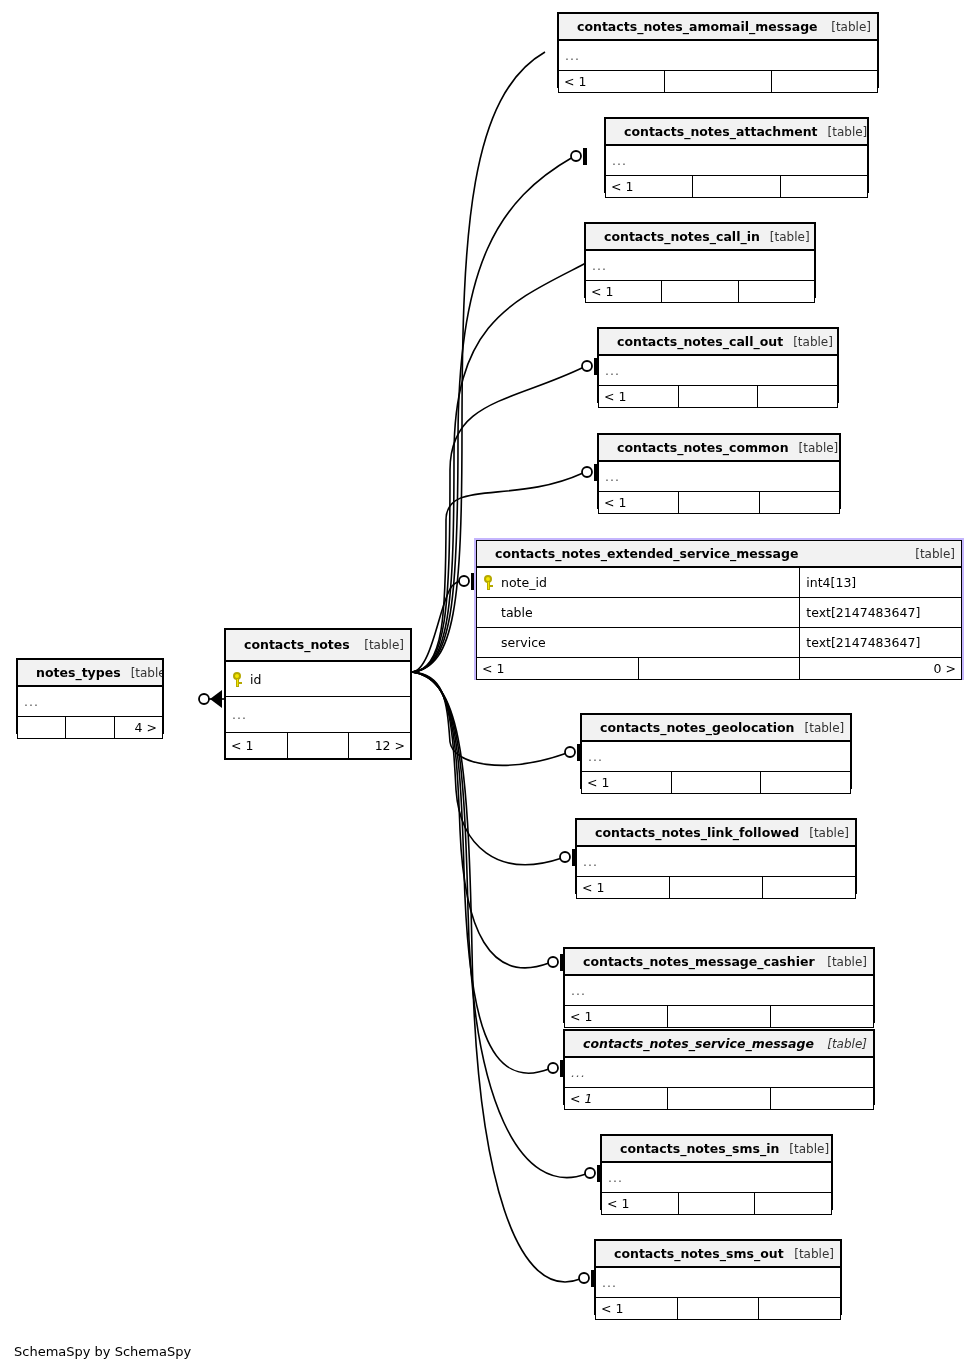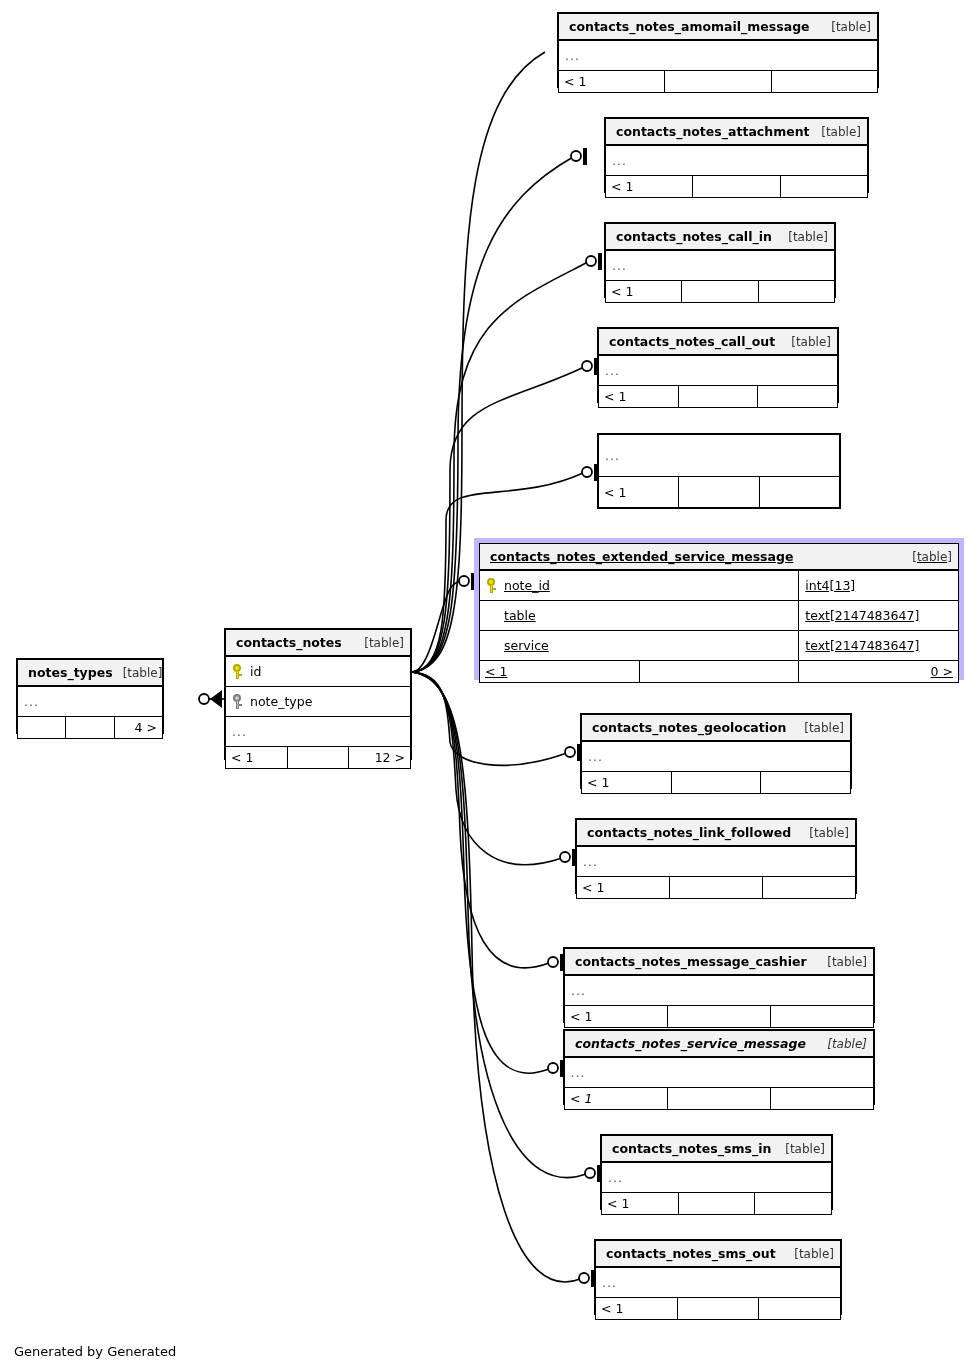--- a/index.html
+++ b/index.html
@@ -30,22 +30,21 @@
 
   
   .tbl {
     position: absolute;
     box-sizing: border-box;
     background: #ffffff;
     border: 1px solid #000000;
     border-collapse: collapse;
   }
   .tbl.focus {
-    border: 5px solid #c4b5fd;
-    text-decoration: underline;
+    border: 2px solid #c4b5fd;
   }
   .tbl table {
     border-collapse: collapse;
     width: 100%;
     height: 100%;
     table-layout: fixed;
   }
   .tbl td {
     border: 1px solid #000000;
     padding: 0;
@@ -54,21 +53,21 @@
     vertical-align: middle;
     background: #ffffff;
     overflow: hidden;
     white-space: nowrap;
   }
 
   
   tr.hdr td {
     background: #f2f2f2;
     border-bottom: 2px solid #000000;
-    padding: 2px 6px 3px 10px;
+    padding: 2px 6px 3px 18px;
     height: 20px;
   }
   .hdr-wrap {
     display: flex;
     align-items: baseline;
     justify-content: space-between;
     gap: 10px;
   }
   .tname {
     font-weight: bold;
@@ -273,32 +272,20 @@
             <span class="keyicon">
                   <i class="kcirc"></i>
                   <i class="kstem"></i>
                   <i class="ktooth"></i>
                 </span>
             <span>id</span>
           </div>
         </td>
       </tr>
       <tr class="col">
-        <td colspan="3">
-          <div class="col-wrap">
-            <span class="keyicon grey">
-                  <i class="kcirc"></i>
-                  <i class="kstem"></i>
-                  <i class="ktooth"></i>
-                </span>
-            <span>note_type</span>
-          </div>
-        </td>
-      </tr>
-      <tr class="col">
         <td colspan="3"><span class="ellip">...</span></td>
       </tr>
       <tr class="foot">
         <td class="f-left" style="width:82px">&lt; 1</td>
         <td class="f-mid" style="width:42px"></td>
         <td class="f-right" style="width:62px">12 &gt;</td>
       </tr>
     </tbody>
       </table>
   </div>
@@ -392,21 +379,21 @@
               <td colspan="3"><span class="ellip">...</span></td>
             </tr>
             <tr class="foot">
               <td class="f-left" style="width:111px">&lt; 1</td>
               <td class="f-mid" style="width:77px"></td>
               <td class="f-right"></td>
             </tr>
           </tbody>
         </table>
       </div>
-      <div class="tbl" style="left: 604px; top: 222px; width: 232px; height: 76px;">
+      <div class="tbl" style="left: 584px; top: 222px; width: 232px; height: 76px;">
         <table>
           <tbody>
             <tr class="hdr">
               <td colspan="3">
                 <div class="hdr-wrap">
                   <span class="tname">contacts_notes_call_in</span>
                   <span class="ttag">[table]</span>
                 </div>
               </td>
             </tr>
@@ -439,20 +426,28 @@
               <td class="f-left" style="width:102px">&lt; 1</td>
               <td class="f-mid" style="width:70px"></td>
               <td class="f-right"></td>
             </tr>
           </tbody>
         </table>
       </div>
       <div class="tbl" style="left: 597px; top: 433px; width: 244px; height: 76px;">
         <table>
           <tbody>
+            <tr class="hdr">
+              <td colspan="3">
+                <div class="hdr-wrap">
+                  <span class="tname">contacts_notes_common</span>
+                  <span class="ttag">[table]</span>
+                </div>
+              </td>
+            </tr>
             <tr class="col">
               <td colspan="3"><span class="ellip">...</span></td>
             </tr>
             <tr class="foot">
               <td class="f-left" style="width:102px">&lt; 1</td>
               <td class="f-mid" style="width:71px"></td>
               <td class="f-right"></td>
             </tr>
           </tbody>
         </table>
@@ -584,14 +579,14 @@
             <tr class="foot">
               <td class="f-left" style="width:104px">&lt; 1</td>
               <td class="f-mid" style="width:72px"></td>
               <td class="f-right"></td>
             </tr>
           </tbody>
         </table>
       </div>
     </div>
 
-  <div id="credit">Generated by Generated</div>
+  <div id="credit">SchemaSpy by SchemaSpy</div>
 </div>
 
 </body></html>

